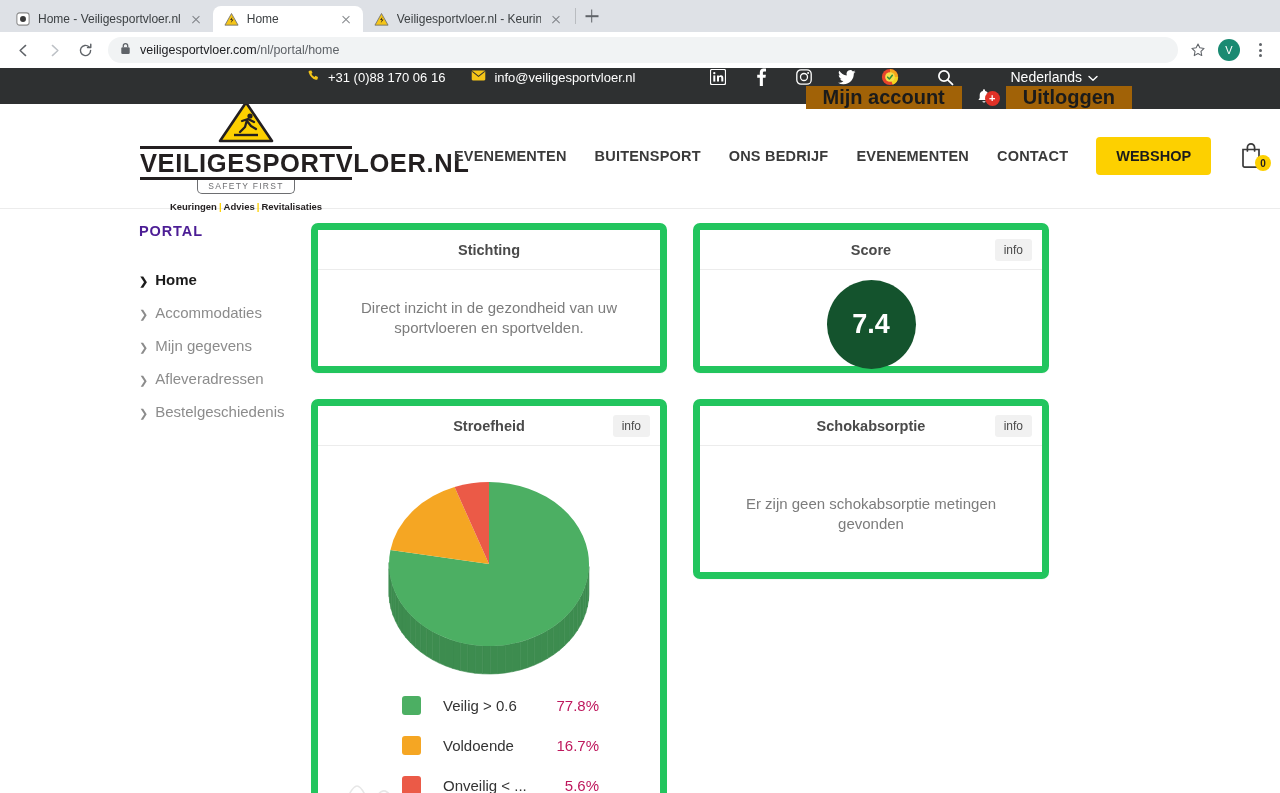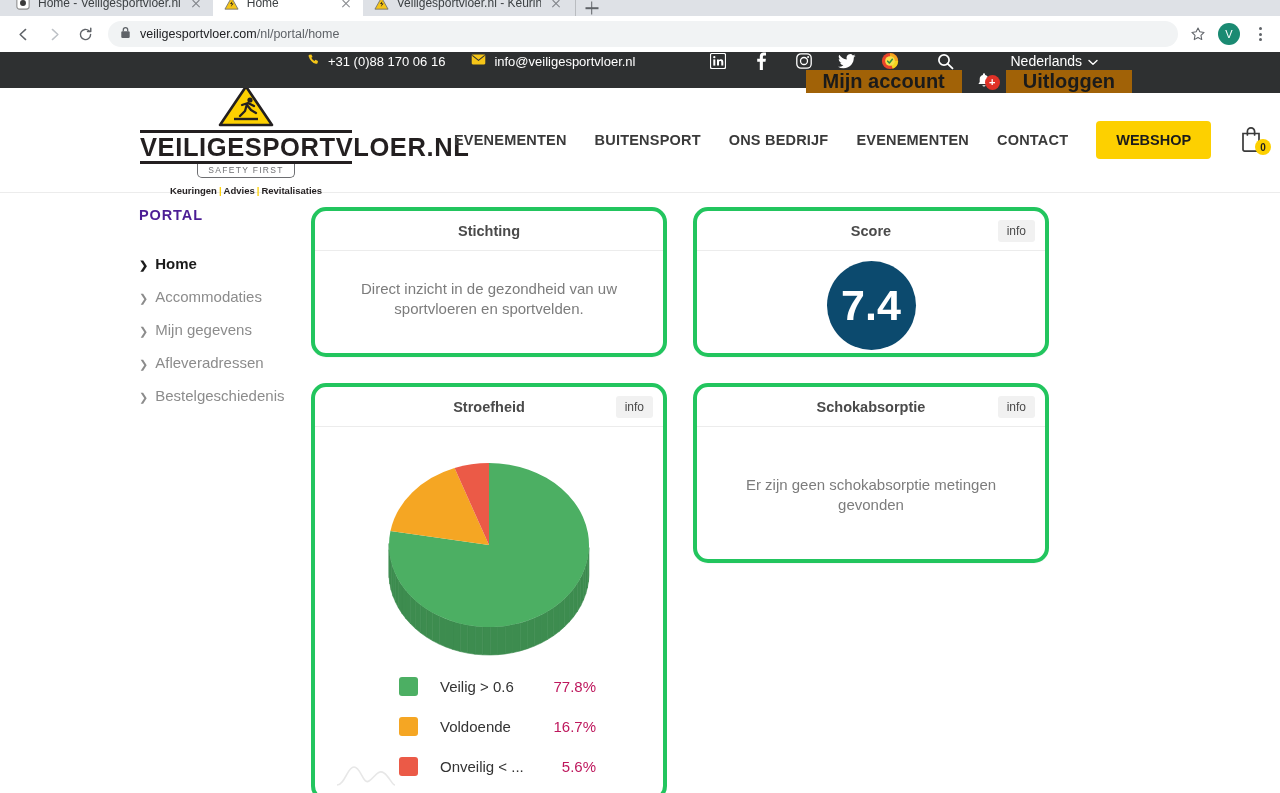--- a/index.html
+++ b/index.html
@@ -8,21 +8,21 @@
     width: 1280px; height: 793px;
     font-family: "Liberation Sans", sans-serif;
     background: #ffffff;
     overflow: hidden;
   }
 
   
   .browser-chrome { width: 1280px; background: #dee1e6; }
 
   .tab-strip {
-    height: 16px; display: flex; align-items: flex-end;
+    height: 32px; display: flex; align-items: flex-end;
     background: #dee1e6; padding-left: 4px; position: relative;
   }
   .tab {
     height: 26px; display: flex; align-items: center; gap: 7px;
     padding: 0 9px 0 11px; min-width: 150px; max-width: 210px;
     border-radius: 8px 8px 0 0; position: relative;
     font-size: 12px; color: #3c4043; cursor: default;
   }
   .tab.inactive { background: #dee1e6; }
   .tab.active { background: #ffffff; }
@@ -158,21 +158,21 @@
   }
   .side-item {
     display: flex; align-items: baseline; gap: 7px; font-size: 15px;
     color: #8c8c8c; margin-bottom: 16px;
   }
   .side-item .chev { font-size: 11px; line-height: 1; }
   .side-item.active { color: #1b1b1b; font-weight: bold; }
 
   .cards { display: flex; flex-wrap: wrap; gap: 26px; width: 738px; }
   .card {
-    width: 356px; background: #fff; border: 4px solid #22c55e; border-radius: 15px;
+    width: 356px; background: #fff; border: 7px solid #22c55e; border-radius: 7px;
     box-shadow: 0 1px 1px rgba(0,0,0,.03);
   }
   .card-head {
     height: 40px; display: flex; align-items: center; justify-content: center;
     border-bottom: 1px solid #ececec; position: relative;
   }
   .card-title { font-size: 14.5px; font-weight: bold; color: #4a4a4a; }
   .info-btn {
     position: absolute; right: 10px; top: 50%; transform: translateY(-50%);
     background: #f1f1f1; border-radius: 3px; font-size: 12px; color: #4a4a4a;
@@ -180,22 +180,22 @@
   }
   .card-body-text {
     padding: 30px 26px; text-align: center; font-size: 15px; color: #7c7c7c;
     line-height: 1.35;
   }
   .card-stichting { height: 150px; }
   .card-stichting .card-body-text { padding-top: 28px; }
   .card-score { height: 150px; }
   .score-body { display: flex; align-items: center; justify-content: center; height: 109px; }
   .score-circle {
-    width: 89px; height: 89px; border-radius: 50%; background: #0c4a6e;
-    color: #fff; font-size: 43px; font-weight: bold; display: flex;
+    width: 89px; height: 89px; border-radius: 50%; background: #14532d;
+    color: #fff; font-size: 27px; font-weight: bold; display: flex;
     align-items: center; justify-content: center;
   }
   .card-stroef { min-height: 405px; position: relative; overflow: hidden; }
   .pie-wrap { display: flex; justify-content: center; padding-top: 22px; }
   .legend { padding: 16px 0 0 84px; }
   .legend-row { display: flex; align-items: center; gap: 22px; margin-bottom: 21px; }
   .legend-sw { width: 19px; height: 19px; border-radius: 3px; flex: 0 0 19px; }
   .legend-label { font-size: 15px; color: #333; width: 86px; }
   .legend-val { font-size: 15px; color: #be185d; text-align: right; width: 48px; }
   .sparkline { position: absolute; left: 20px; bottom: 6px; opacity: .5; }

